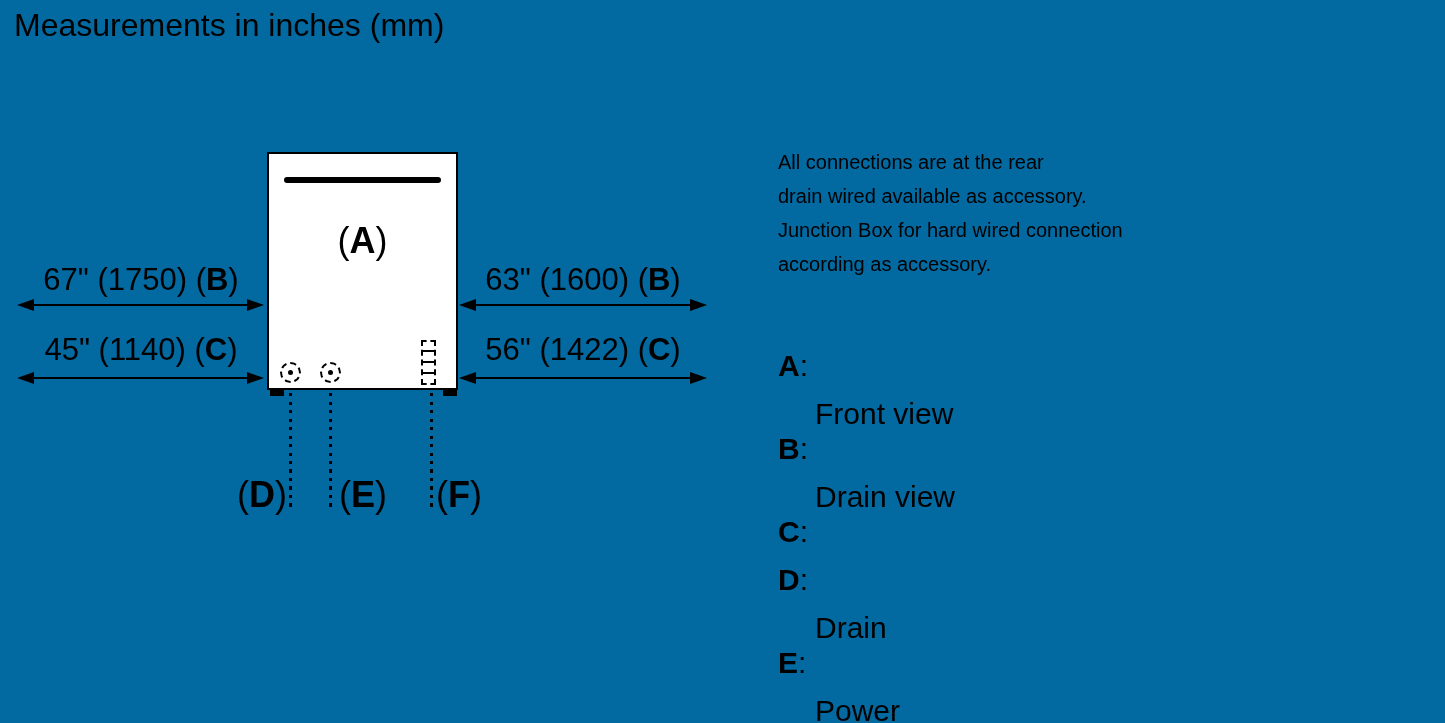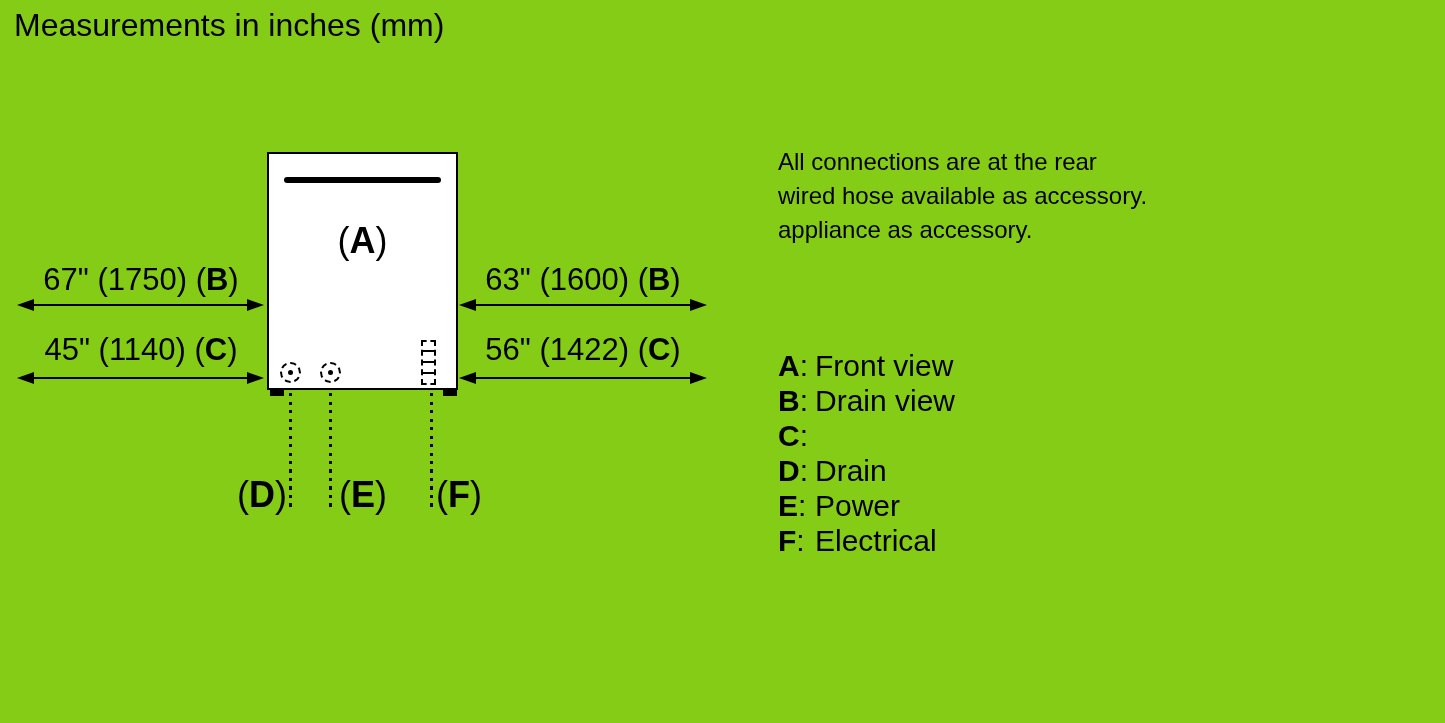--- a/index.html
+++ b/index.html
@@ -1,17 +1,17 @@
 <!DOCTYPE html>
 <html><head>
 <meta charset="utf-8">
 <style>
   html,body{margin:0;padding:0;background:#fff;}
   .canvas{
-    position:relative;width:1445px;height:723px;background:#84cc16;
+    position:relative;width:1445px;height:723px;background:#0369a1;
     font-family:"Liberation Sans",sans-serif;color:#000;overflow:hidden;
   }
   .abs{position:absolute;}
   
   .title{font-size:32px;line-height:32px;font-weight:400;}
   
   .appliance{border:2.5px solid #000;background:#fff;box-sizing:border-box;}
   .handle{background:#000;border-radius:3px;}
   .front-label{font-size:36px;line-height:42px;text-align:center;}
   .front-label b,.conn-label b{font-weight:700;}
@@ -25,25 +25,25 @@
   .dim-text b{font-weight:700;}
   .dim-arrow{display:flex;align-items:center;height:14px;}
   .ah{width:0;height:0;flex:0 0 auto;}
   .ah-l{border-top:6px solid transparent;border-bottom:6px solid transparent;border-right:17px solid #000;}
   .ah-r{border-top:6px solid transparent;border-bottom:6px solid transparent;border-left:17px solid #000;}
   .shaft{flex:1 1 auto;height:2px;background:#000;}
   
   .dotline{width:3px;background:repeating-linear-gradient(to bottom,#000 0 3px,transparent 3px 8.5px);}
   .conn-label{font-size:36px;line-height:42px;white-space:nowrap;}
   
-  .notes{font-size:24px;line-height:34px;white-space:nowrap;}
+  .notes{font-size:20px;line-height:34px;white-space:nowrap;}
   .legend{font-size:30px;line-height:35px;}
   .lg-row{display:grid;grid-template-columns:37px auto;}
   .lg-letter{font-weight:700;}
-  .lg-text{white-space:nowrap;}
+  .lg-text{white-space:nowrap;margin-top:48px;}
 </style>
 </head>
 <body>
 
 <div class="canvas">
 
   <div class="abs title" style="left:14px;top:9px;">Measurements in inches (mm)</div>
 
   <div class="abs appliance" style="left:267px;top:152px;width:191px;height:238px;"></div>
   <div class="abs handle" style="left:284px;top:177px;width:157px;height:6px;"></div>
@@ -94,22 +94,23 @@
   <div class="abs dotline" style="left:289px;top:393px;height:119px;"></div>
   <div class="abs dotline" style="left:329px;top:393px;height:119px;"></div>
   <div class="abs dotline" style="left:430px;top:393px;height:119px;"></div>
 
   <div class="abs conn-label" style="left:237px;top:474px;"><span>(</span><b>D</b><span>)</span></div>
   <div class="abs conn-label" style="left:339px;top:474px;"><span>(</span><b>E</b><span>)</span></div>
   <div class="abs conn-label" style="left:436px;top:474px;"><span>(</span><b>F</b><span>)</span></div>
 
   <div class="abs notes" style="left:778px;top:145px;">
     <div>All connections are at the rear</div>
-    <div>wired hose available as accessory.</div>
-    <div>appliance as accessory.</div>
+    <div>drain wired available as accessory.</div>
+    <div>Junction Box for hard wired connection</div>
+    <div>according as accessory.</div>
   </div>
 
   <div class="abs legend" style="left:778px;top:348px;">
     <div class="lg-row">
       <span class="lg-letter-cell"><b class="lg-letter">A</b><span>:</span></span>
       <span class="lg-text">Front view</span>
     </div>
     <div class="lg-row">
       <span class="lg-letter-cell"><b class="lg-letter">B</b><span>:</span></span>
       <span class="lg-text">Drain view</span>

